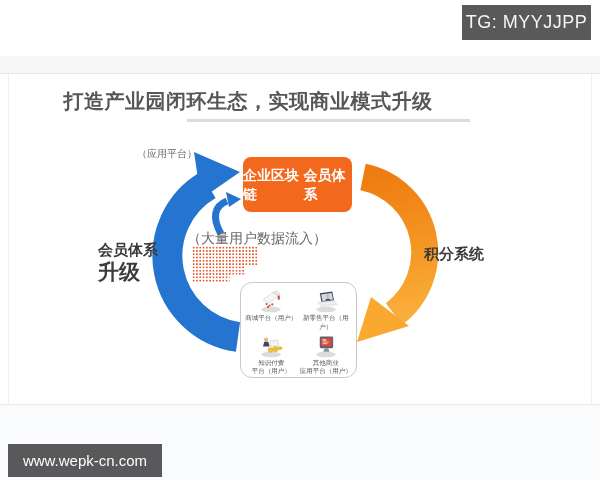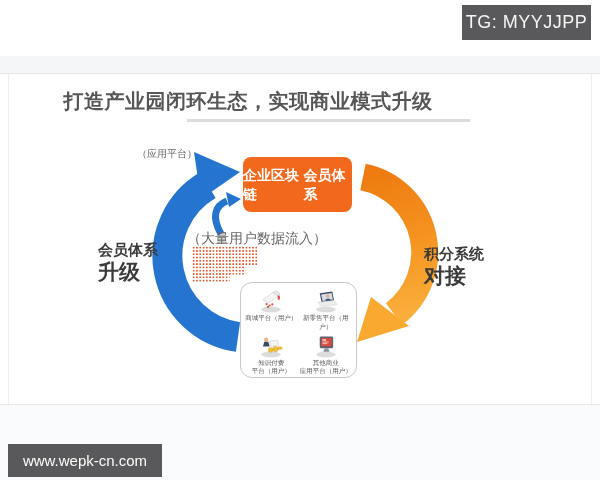--- a/index.html
+++ b/index.html
@@ -107,21 +107,20 @@
 
   <div class="dots"></div>
 
   <div class="side-label left-label">
     <span class="l1">会员体系</span>
     <span class="l2">升级</span>
   </div>
 
   <div class="side-label right-label">
     <span class="l1">积分系统</span>
-    <span class="l2">对接</span>
   </div>
 
   <div class="platform-box">
 
     <div class="pcell">
       <svg viewBox="0 0 34 28">
         <ellipse cx="17" cy="24" rx="11" ry="3.2" fill="#dcdcdc"></ellipse>
         <path d="M8 13 L19 5 L25 9 L14 17 Z" fill="#f6f6f6" stroke="#c9c9c9" stroke-width="0.6"></path>
         <path d="M19 5 L23 3 L27 6.5 L25 9 Z" fill="#e9e9e9" stroke="#c9c9c9" stroke-width="0.6"></path>
         <rect x="24.5" y="8.5" width="2.4" height="4.5" fill="#d94f43"></rect>

